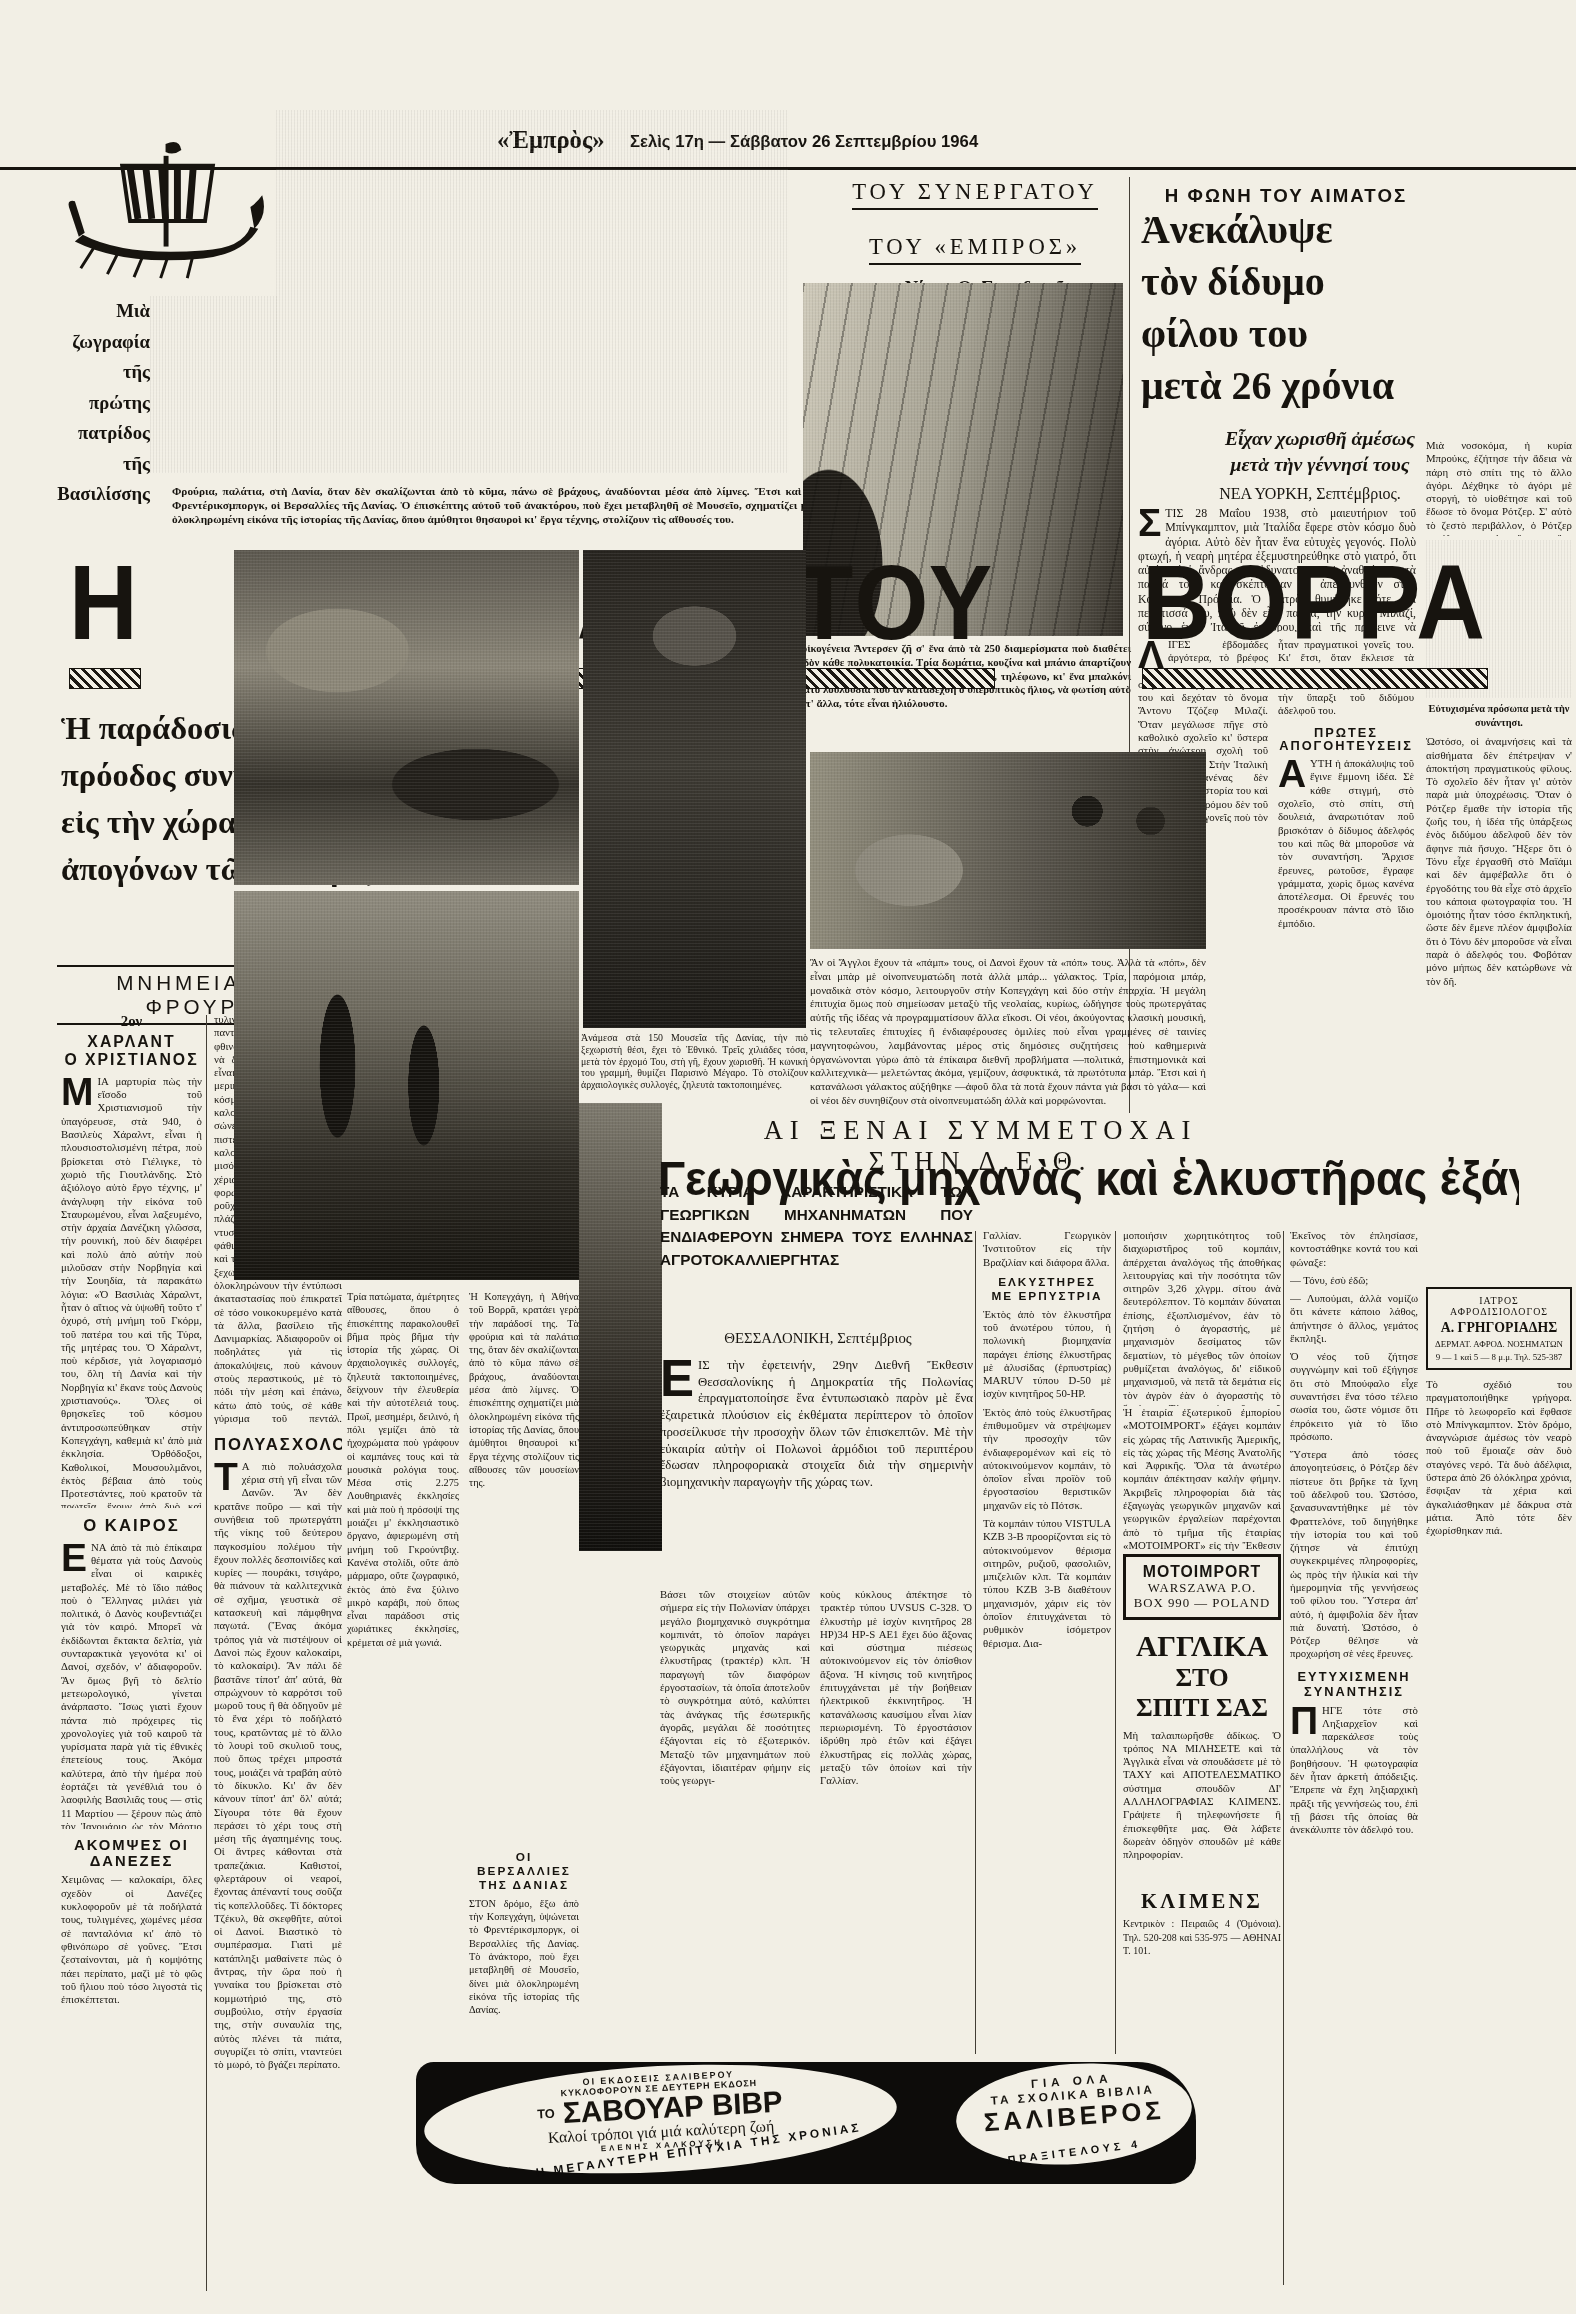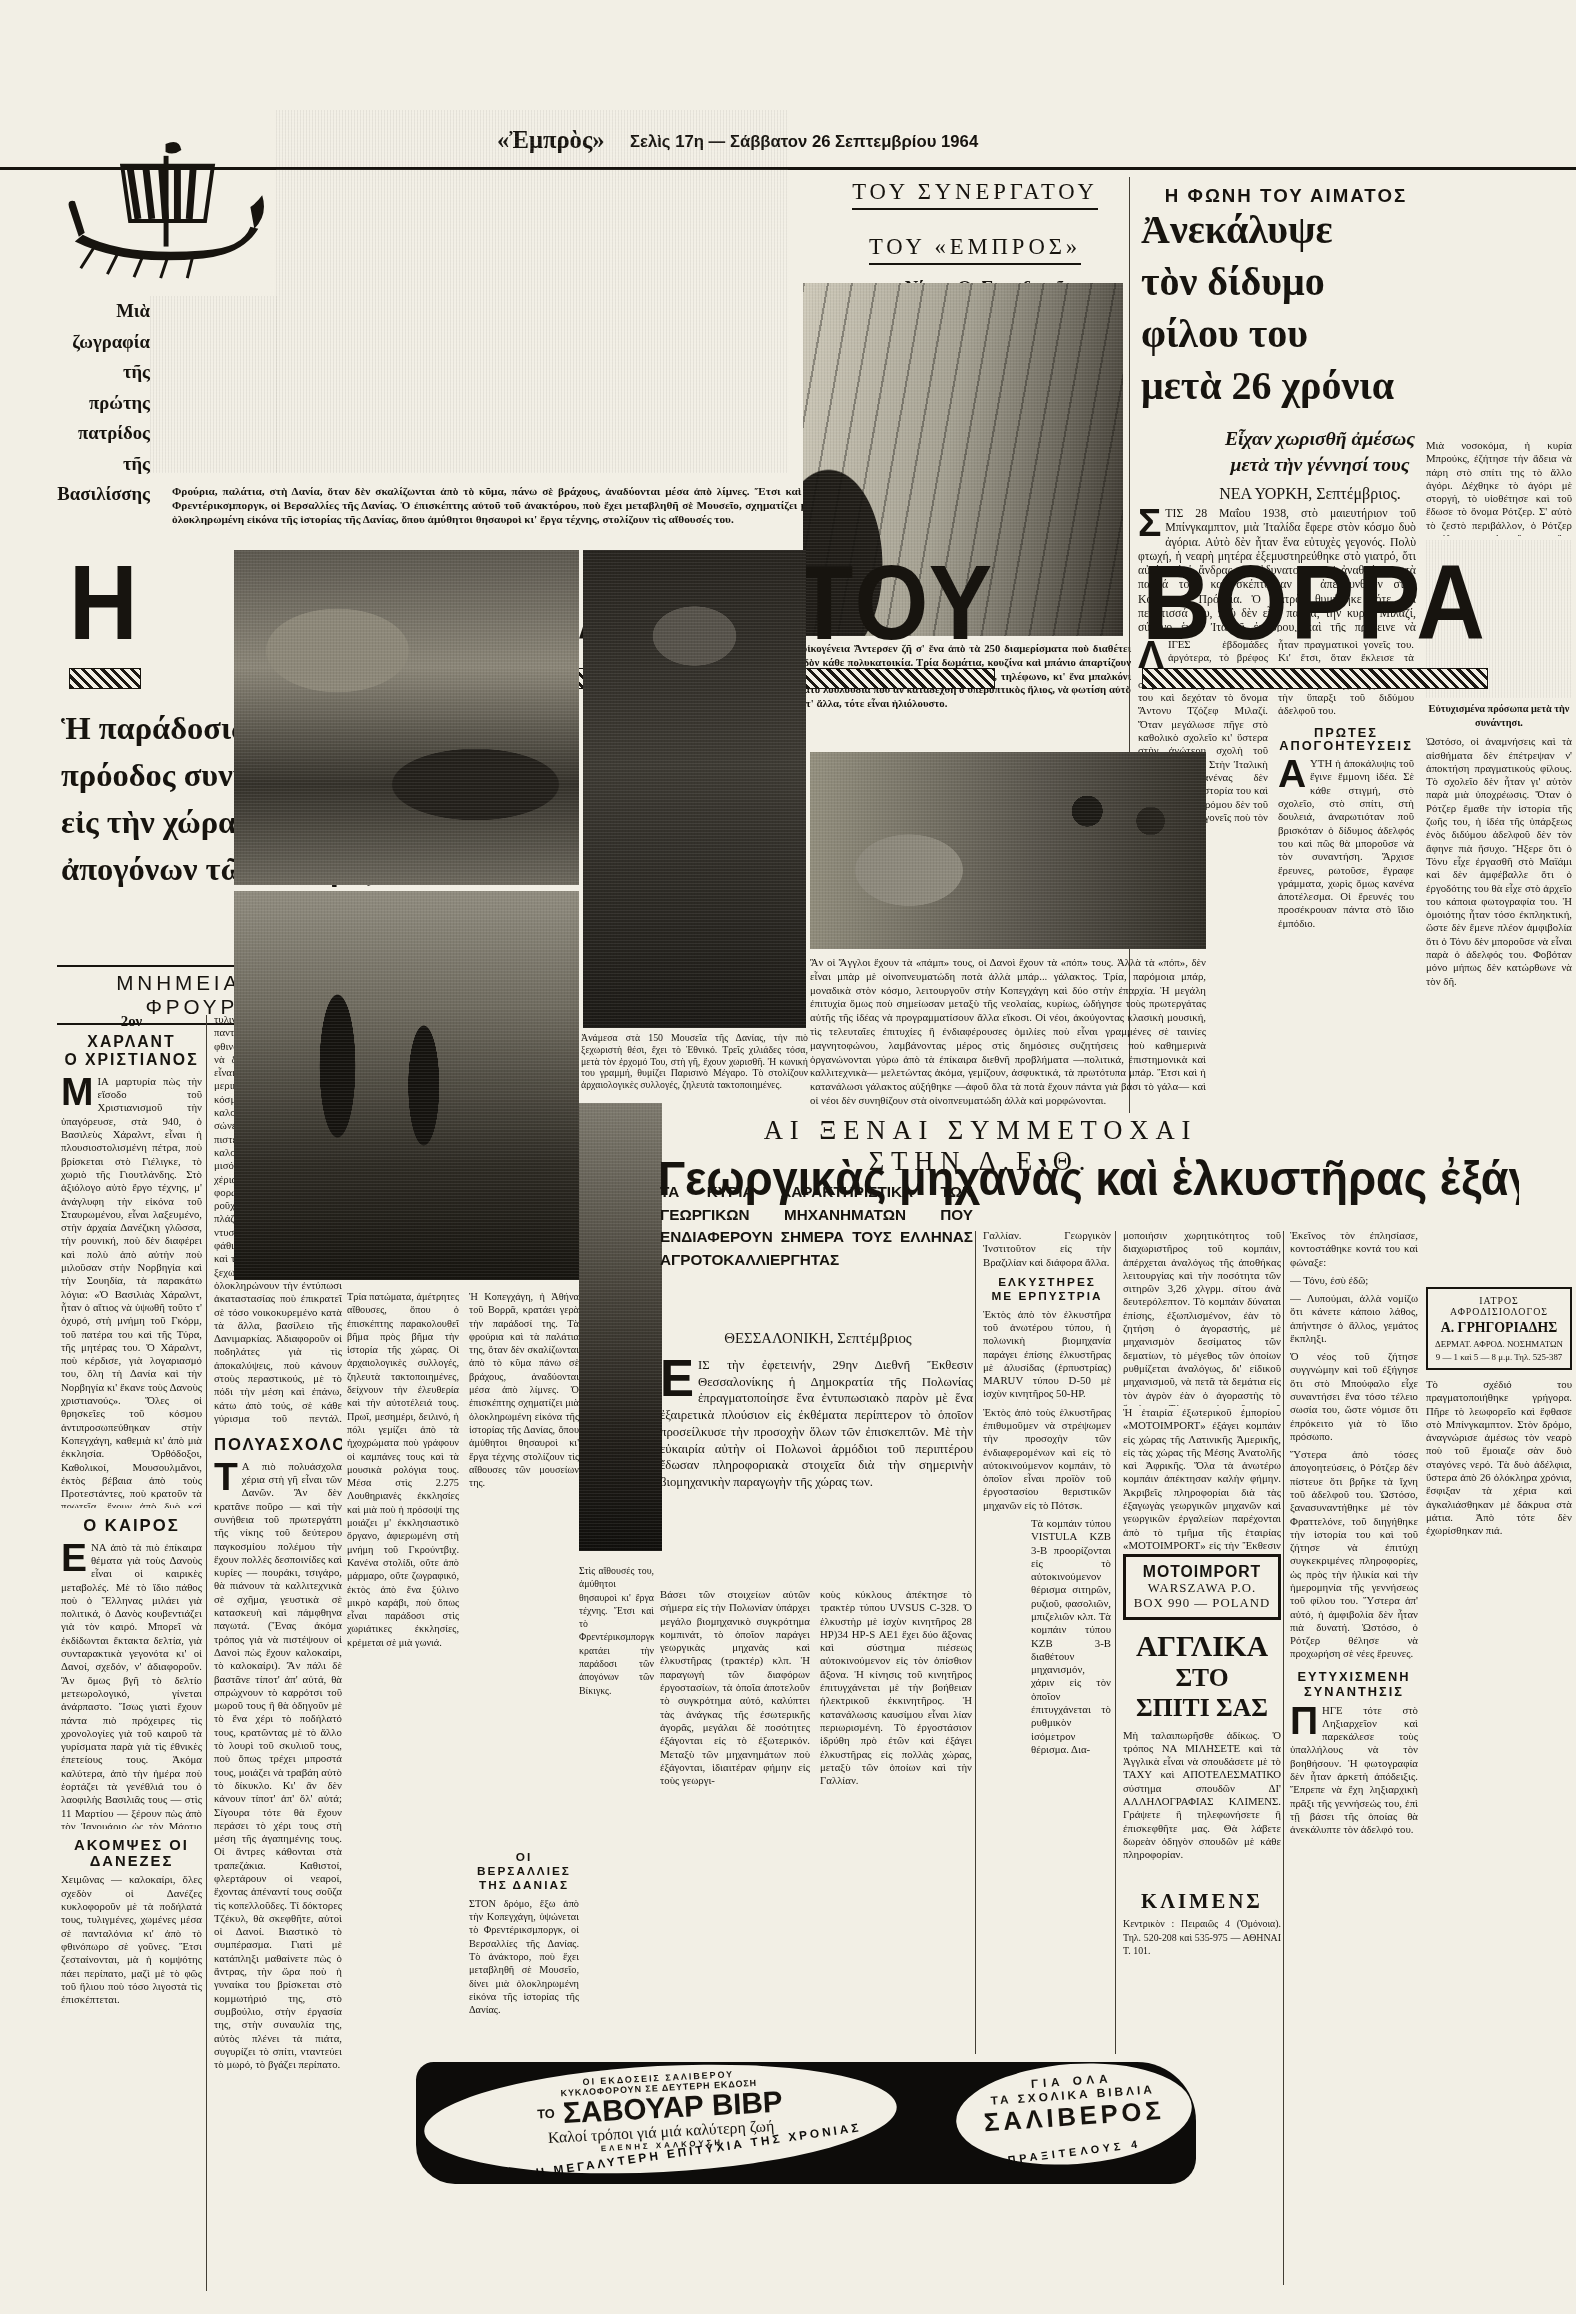--- a/index.html
+++ b/index.html
@@ -204,42 +204,41 @@
   </div>
   <div class="abs" style="left:469px;top:1290px;width:110px;height:763px;overflow:hidden;">
     <div class="bt" style="font-size:10.3px;height:552px;">Ἡ Κοπεγχάγη, ἡ Ἀθήνα τοῦ Βορρᾶ, κρατάει γερὰ τὴν παράδοσί της. Τὰ φρούρια καὶ τὰ παλάτια της, ὅταν δὲν σκαλίζωνται ἀπὸ τὸ κῦμα πάνω σὲ βράχους, ἀναδύονται μέσα ἀπὸ λίμνες. Ὁ ἐπισκέπτης σχηματίζει μιὰ ὁλοκληρωμένη εἰκόνα τῆς ἱστορίας τῆς Δανίας, ὅπου ἀμύθητοι θησαυροὶ κι' ἔργα τέχνης στολίζουν τὶς αἴθουσες τῶν μουσείων της.</div>
     <div class="sh" style="font-size:11.8px;">ΟΙ ΒΕΡΣΑΛΛΙΕΣ ΤΗΣ ΔΑΝΙΑΣ</div>
     <div class="bt" style="font-size:10.3px;">ΣΤΟΝ δρόμο, ἔξω ἀπὸ τὴν Κοπεγχάγη, ὑψώνεται τὸ Φρεντέρικσμποργκ, οἱ Βερσαλλίες τῆς Δανίας. Τὸ ἀνάκτορο, ποὺ ἔχει μεταβληθῆ σὲ Μουσεῖο, δίνει μιὰ ὁλοκληρωμένη εἰκόνα τῆς ἱστορίας τῆς Δανίας.</div>
   </div>
 
   <div class="ph p-museum" style="left:583px;top:550px;width:223px;height:478px;"></div>
   <div class="abs cap" style="left:581px;top:1032px;width:227px;font-size:9.9px;line-height:11.8px;font-weight:normal;">Ἀνάμεσα στὰ 150 Μουσεῖα τῆς Δανίας, τὴν πιὸ ξεχωριστὴ θέσι, ἔχει τὸ Ἐθνικό. Τρεῖς χιλιάδες τόσα, μετὰ τὸν ἐρχομό Του, στὴ γῆ, ἔχουν χωρισθῆ. Ἡ κωνική του γραμμή, θυμίζει Παρισινὸ Μέγαρο. Τὸ στολίζουν ἀρχαιολογικὲς συλλογές, ζηλευτὰ τακτοποιημένες.</div>
   <div class="ph p-tower" style="left:579px;top:1103px;width:83px;height:448px;"></div>
-  <div class="abs bt" style="left:579px;top:1564px;width:75px;height:488px;font-size:9.9px;">Στὶς αἴθουσές του, ἀμύθητοι θησαυροὶ κι' ἔργα τέχνης. Ἔτσι καὶ τὸ Φρεντέρικσμποργκ κρατάει τὴν παράδοσι τῶν ἀπογόνων τῶν Βίκιγκς.</div>
 
   <div class="ph p-milk" style="left:810px;top:752px;width:396px;height:197px;"></div>
   <div class="abs cap" style="left:810px;top:956px;width:396px;font-size:10.8px;font-weight:normal;">Ἂν οἱ Ἄγγλοι ἔχουν τὰ «πάμπ» τους, οἱ Δανοὶ ἔχουν τὰ «πόπ» τους. Ἀλλὰ τὰ «πόπ», δὲν εἶναι μπὰρ μὲ οἰνοπνευματώδη ποτὰ ἀλλὰ μπάρ... γάλακτος. Τρία, παρόμοια μπάρ, μοναδικὰ στὸν κόσμο, λειτουργοῦν στὴν Κοπεγχάγη καὶ δύο στὴν ἐπαρχία. Ἡ μεγάλη ἐπιτυχία ὅμως ποὺ σημείωσαν μεταξὺ τῆς νεολαίας, κυρίως, ὡδήγησε τοὺς πρωτεργάτας αὐτῆς τῆς ἰδέας νὰ προγραμματίσουν ἄλλα εἴκοσι. Οἱ νέοι, ἀκούγοντας κλασικὴ μουσική, τὶς τελευταῖες ἐπιτυχίες ἢ ἐνδιαφέρουσες ὁμιλίες ποὺ εἶναι γραμμένες σὲ ταινίες μαγνητοφώνου, λαμβάνοντας μέρος στὶς δημόσιες συζητήσεις ποὺ καθημερινὰ ὀργανώνονται γύρω ἀπὸ τὰ ἐπίκαιρα διεθνῆ προβλήματα —πολιτικά, ἐπιστημονικὰ καὶ καλλιτεχνικὰ— μελετώντας ἀκόμα, γεμίζουν, ἀσφυκτικά, τὰ πρωτότυπα μπάρ. Ἔτσι καὶ ἡ κατανάλωσι γάλακτος αὐξήθηκε —ἀφοῦ ὅλα τὰ ποτὰ ἔχουν πάντα γιὰ βάσι τὸ γάλα— καὶ οἱ νέοι δὲν συνηθίζουν στὰ οἰνοπνευματώδη ἀλλὰ καὶ μορφώνονται.</div>
 
   <div class="abs" style="left:749px;top:1115px;width:463px;text-align:center;font-size:26.6px;letter-spacing:6.9px;">ΑΙ ΞΕΝΑΙ ΣΥΜΜΕΤΟΧΑΙ ΣΤΗΝ Δ.Ε.Θ.</div>
   <div class="abs" style="left:658px;top:1151px;width:916px;height:61px;overflow:hidden;white-space:nowrap;font-family:'Liberation Sans',sans-serif;font-weight:bold;font-size:48px;transform:scaleX(.94);transform-origin:left;">Γεωργικὰς μηχανὰς καὶ ἑλκυστῆρας ἐξάγει ἡ Πολωνία</div>
   <div class="abs" style="left:660px;top:1181px;width:313px;font-size:15.3px;line-height:22.7px;font-weight:bold;text-align:justify;font-family:'Liberation Sans',sans-serif;">ΤΑ ΚΥΡΙΑ ΧΑΡΑΚΤΗΡΙΣΤΙΚΑ ΤΩΝ ΓΕΩΡΓΙΚΩΝ ΜΗΧΑΝΗΜΑΤΩΝ ΠΟΥ ΕΝΔΙΑΦΕΡΟΥΝ ΣΗΜΕΡΑ ΤΟΥΣ ΕΛΛΗΝΑΣ ΑΓΡΟΤΟΚΑΛΛΙΕΡΓΗΤΑΣ</div>
   <div class="abs" style="left:690px;top:1330px;width:256px;text-align:center;font-size:14.8px;">ΘΕΣΣΑΛΟΝΙΚΗ, Σεπτέμβριος</div>
   <div class="abs bt" style="left:660px;top:1357px;width:313px;height:225px;font-size:12.8px;line-height:16.7px;">
     <p class="np"><span class="dc" style="font-size:51px;line-height:41px;">Ε</span><span>ΙΣ τὴν ἐφετεινήν, 29ην Διεθνῆ Ἔκθεσιν Θεσσαλονίκης ἡ Δημοκρατία τῆς Πολωνίας ἐπραγματοποίησε ἕνα ἐντυπωσιακὸ παρὸν μὲ ἕνα ἐξαιρετικὰ πλούσιον εἰς ἐκθέματα περίπτερον τὸ ὁποῖον προσείλκυσε τὴν προσοχὴν ὅλων τῶν ἐπισκεπτῶν. Μὲ τὴν εὐκαιρία αὐτὴν οἱ Πολωνοὶ ἁρμόδιοι τοῦ περιπτέρου ἔδωσαν πληροφοριακὰ στοιχεῖα διὰ τὴν σημερινὴν βιομηχανικὴν παραγωγὴν τῆς χώρας των.</span></p>
   </div>
   <div class="abs bt" style="left:660px;top:1588px;width:150px;height:465px;">Βάσει τῶν στοιχείων αὐτῶν σήμερα εἰς τὴν Πολωνίαν ὑπάρχει μεγάλο βιομηχανικὸ συγκρότημα κομπινάτ, τὸ ὁποῖον παράγει γεωργικὰς μηχανὰς καὶ ἑλκυστῆρας (τρακτέρ) κλπ. Ἡ παραγωγὴ τῶν διαφόρων ἐργοστασίων, τὰ ὁποῖα ἀποτελοῦν τὸ συγκρότημα αὐτό, καλύπτει τὰς ἀνάγκας τῆς ἐσωτερικῆς ἀγορᾶς, μεγάλαι δὲ ποσότητες ἐξάγονται εἰς τὸ ἐξωτερικόν. Μεταξὺ τῶν μηχανημάτων ποὺ ἐξάγονται, ἰδιαιτέραν φήμην εἰς τοὺς γεωργι-</div>
   <div class="abs bt" style="left:820px;top:1588px;width:152px;height:465px;">κοὺς κύκλους ἀπέκτησε τὸ τρακτὲρ τύπου UVSUS C-328. Ὁ ἑλκυστὴρ μὲ ἰσχὺν κινητῆρος 28 HP)34 HP-S ΑΕ1 ἔχει δύο ἄξονας καὶ σύστημα πιέσεως αὐτοκινούμενον εἰς τὸν ὀπίσθιον ἄξονα. Ἡ κίνησις τοῦ κινητῆρος ἐπιτυγχάνεται μὲ τὴν βοήθειαν ἠλεκτρικοῦ ἐκκινητῆρος. Ἡ κατανάλωσις καυσίμου εἶναι λίαν περιωρισμένη. Τὸ ἐργοστάσιον ἱδρύθη πρὸ ἐτῶν καὶ ἐξάγει ἑλκυστῆρας εἰς πολλὰς χώρας, μεταξὺ τῶν ὁποίων καὶ τὴν Γαλλίαν.</div>
   <div class="vr" style="left:975px;top:1231px;height:823px;"></div>
   <div class="abs" style="left:983px;top:1229px;width:128px;height:825px;overflow:hidden;">
     <div class="bt">Γαλλίαν. Γεωργικὸν Ἰνστιτοῦτον εἰς τὴν Βραζιλίαν καὶ διάφορα ἄλλα.</div>
     <div class="sh" style="font-size:11.8px;margin:5.9px 0 0 0;">ΕΛΚΥΣΤΗΡΕΣ</div>
     <div class="sh" style="font-size:11.8px;margin:0 0 4.9px 0;">ΜΕ ΕΡΠΥΣΤΡΙΑ</div>
     <div class="bt">Ἐκτὸς ἀπὸ τὸν ἑλκυστῆρα τοῦ ἀνωτέρου τύπου, ἡ πολωνικὴ βιομηχανία παράγει ἐπίσης ἑλκυστῆρας μὲ ἁλυσίδας (ἑρπυστρίας) MARUV τύπου D-50 μὲ ἰσχὺν κινητῆρος 50-HP.</div>
     <div class="bt" style="margin-top:4.9px;">Ἐκτὸς ἀπὸ τοὺς ἑλκυστῆρας ἐπιθυμοῦμεν νὰ στρέψωμεν τὴν προσοχὴν τῶν ἐνδιαφερομένων καὶ εἰς τὸ αὐτοκινούμενον κομπάιν, τὸ ὁποῖον εἶναι προϊὸν τοῦ ἐργοστασίου θεριστικῶν μηχανῶν εἰς τὸ Πότσκ.</div>
-    <div class="bt" style="margin-top:4.9px;margin-left:48px;">Τὰ κομπάιν τύπου VISTULA KZB 3-B προορίζονται εἰς τὸ αὐτοκινούμενον θέρισμα σιτηρῶν, ρυζιοῦ, φασολιῶν, μπιζελιῶν κλπ. Τὰ κομπάιν τύπου KZB 3-B διαθέτουν μηχανισμόν, χάριν εἰς τὸν ὁποῖον ἐπιτυγχάνεται τὸ ρυθμικὸν ἰσόμετρον θέρισμα. Δια-</div>
+    <div class="bt" style="margin-top:4.9px;">Τὰ κομπάιν τύπου VISTULA KZB 3-B προορίζονται εἰς τὸ αὐτοκινούμενον θέρισμα σιτηρῶν, ρυζιοῦ, φασολιῶν, μπιζελιῶν κλπ. Τὰ κομπάιν τύπου KZB 3-B διαθέτουν μηχανισμόν, χάριν εἰς τὸν ὁποῖον ἐπιτυγχάνεται τὸ ρυθμικὸν ἰσόμετρον θέρισμα. Δια-</div>
   </div>
   <div class="vr" style="left:1115px;top:1231px;height:823px;"></div>
   <div class="abs" style="left:1123px;top:1229px;width:158px;height:825px;overflow:hidden;">
     <div class="bt" style="height:177px;">μοποιήσιν χωρητικότητος τοῦ διαχωριστῆρος τοῦ κομπάιν, ἀπέρχεται ἀναλόγως τῆς ἀποθήκας λειτουργίας καὶ τὴν ποσότητα τῶν σιτηρῶν 3,26 χλγρμ. σίτου ἀνὰ δευτερόλεπτον. Τὸ κομπάιν δύναται ἐπίσης, ἐξωπλισμένον, ἐὰν τὸ ζητήση ὁ ἀγοραστής, μὲ μηχανισμὸν δεσίματος τῶν δεματίων, τὸ μέγεθος τῶν ὁποίων ρυθμίζεται ἀναλόγως, δι' εἰδικοῦ μηχανισμοῦ, νὰ πετᾶ τὰ δεμάτια εἰς τὸν ἀγρὸν ἐὰν ὁ ἀγοραστὴς τὸ ζητήση. Τὰ κομπάιν θερισμοῦ VISTULA ὑπέστησαν σειρὰν δοκιμῶν εἰς διαφόρους χώρας τῆς Εὐρώπης, τῆς Βραζιλίας, Ἀλγερίου καὶ Ἰνδιῶν. Αἱ δοκιμαὶ καὶ αἱ μελέται ἔδειξαν τὰ πολλὰ πλεονεκτήματά των.</div>
     <div class="bt" style="height:148px;">Ἡ ἑταιρία ἐξωτερικοῦ ἐμπορίου «MOTOIMPORT» ἐξάγει κομπάιν εἰς χώρας τῆς Λατινικῆς Ἀμερικῆς, εἰς τὰς χώρας τῆς Μέσης Ἀνατολῆς καὶ Ἀφρικῆς. Ὅλα τὰ ἀνωτέρω κομπάιν ἀπέκτησαν καλὴν φήμην. Ἀκριβεῖς πληροφορίαι διὰ τὰς ἐξαγωγὰς γεωργικῶν μηχανῶν καὶ γεωργικῶν ἐργαλείων παρέχονται ἀπὸ τὸ τμῆμα τῆς ἑταιρίας «MOTOIMPORT» εἰς τὴν Ἔκθεσιν Θεσσαλονίκης, εἴτε ἀπ' εὐθείας δι' ἀλληλογραφίας μὲ τὴν «MOTOIMPORT» Βαρσοβίαν. Διευθύνσεις τῆς ἑταιρίας:</div>
     <div class="boxed" style="border-width:3px;">
       <div style="font-weight:bold;font-size:15.8px;letter-spacing:1px;font-family:'Liberation Sans',sans-serif;">MOTOIMPORT</div>
       <div style="font-size:12.8px;letter-spacing:1px;">WARSZAWA P.O.</div>
       <div style="font-size:12.8px;letter-spacing:1px;">BOX 990 — POLAND</div>
     </div>

